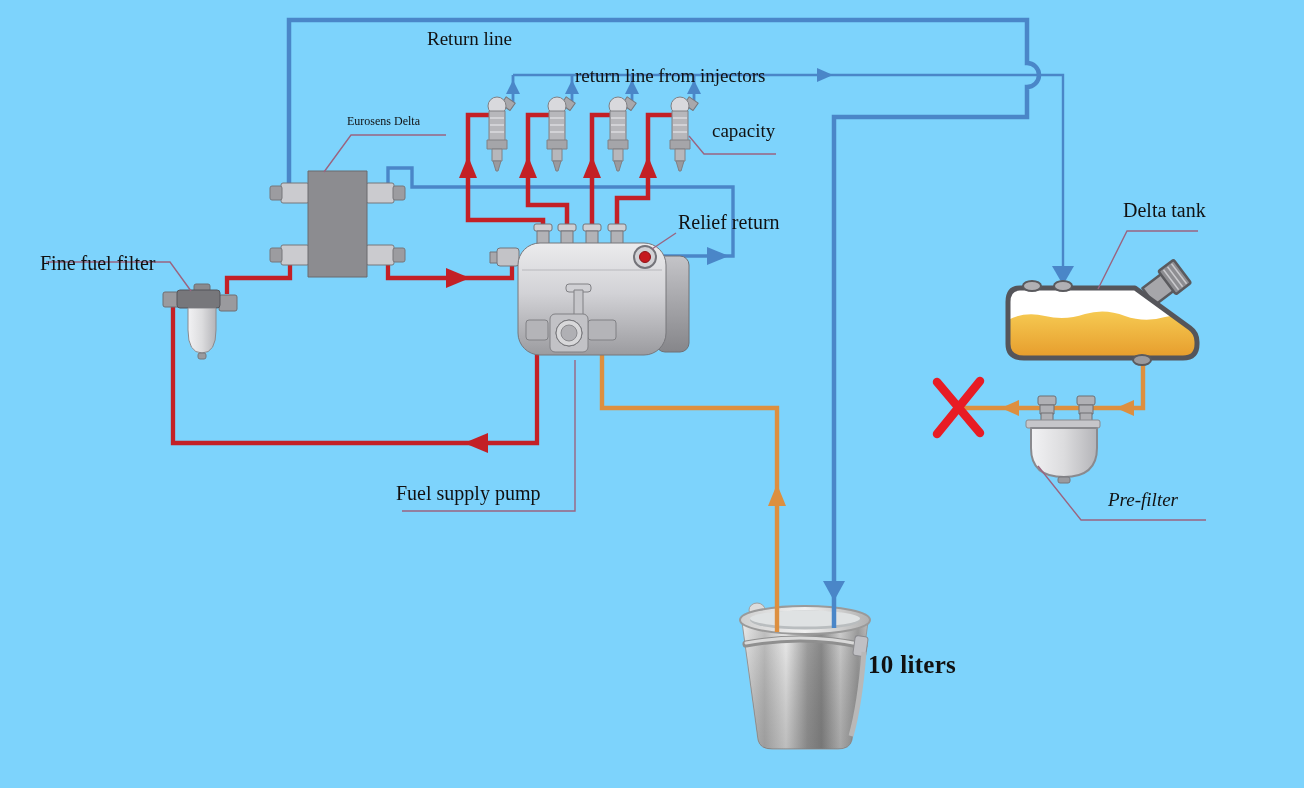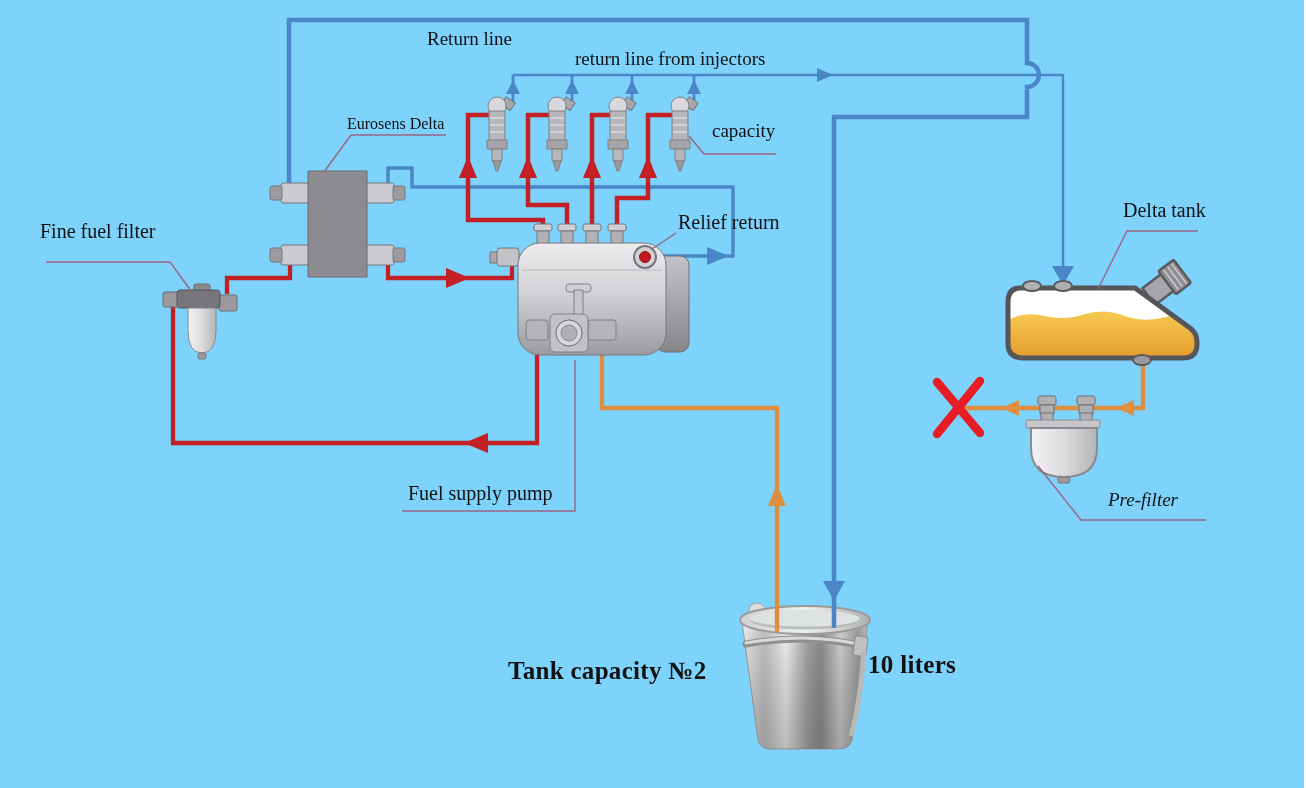--- a/index.html
+++ b/index.html
@@ -1,20 +1,20 @@
 <!DOCTYPE html>
 <html><head>
 <meta charset="utf-8">
 <style>
   html,body{margin:0;padding:0;background:#ffffff;}
   .stage{position:relative;width:1304px;height:788px;background:#7dd3fc;overflow:hidden;
          font-family:"Liberation Serif",serif;}
   .stage svg{position:absolute;left:0;top:0;}
   .lbl{position:absolute;color:#111111;white-space:nowrap;line-height:1.1;}
-  .lbl.small{font-size:16px;}
+  .lbl.small{font-size:12px;}
   .lbl.med{font-size:19px;}
   .lbl.big{font-size:20px;}
   .lbl.bold{font-size:25px;font-weight:700;letter-spacing:.3px;}
 </style>
 </head>
 <body>
 
 <div class="stage">
 <svg width="1306" height="788" viewBox="0 0 1306 788">
   <defs>
@@ -259,23 +259,22 @@
     <path d="M 676 233 L 652 249"></path>
     <path d="M 1198 231 H 1127 L 1098 289"></path>
     <path d="M 1038 466 L 1081 520 H 1206"></path>
     <path d="M 402 511 H 575 V 360"></path>
   </g>
 
   <path d="M 937 382 L 980 433 M 980 381 L 937 434" stroke="#e81c24" stroke-width="8.5" stroke-linecap="round" fill="none"></path>
 </svg>
 
   <div class="lbl med" style="left:427px;top:29px;">Return line</div>
-  <div class="lbl med" style="left:575px;top:49px;text-align:center;">return line from injectors</div>
+  <div class="lbl med" style="left:575px;top:66px;text-align:center;">return line from injectors</div>
   <div class="lbl small" style="left:347px;top:115px;">Eurosens Delta</div>
   <div class="lbl med" style="left:712px;top:121px;">capacity</div>
   <div class="lbl big" style="left:678px;top:211px;">Relief return</div>
   <div class="lbl big" style="left:1123px;top:199px;">Delta tank</div>
-  <div class="lbl big" style="left:40px;top:220px;">Fine fuel filter</div>
-  <div class="lbl big" style="left:408px;top:482px;text-align:right;">Fuel supply pump</div>
+  <div class="lbl big" style="left:40px;top:252px;">Fine fuel filter</div>
+  <div class="lbl big" style="left:396px;top:482px;text-align:right;">Fuel supply pump</div>
   <div class="lbl med" style="left:1108px;top:490px;font-style:italic;">Pre-filter</div>
-  <div class="lbl bold" style="left:508px;top:657px;">Tank capacity №2</div>
   <div class="lbl bold" style="left:868px;top:651px;">10 liters</div>
 </div>
 
 </body></html>

